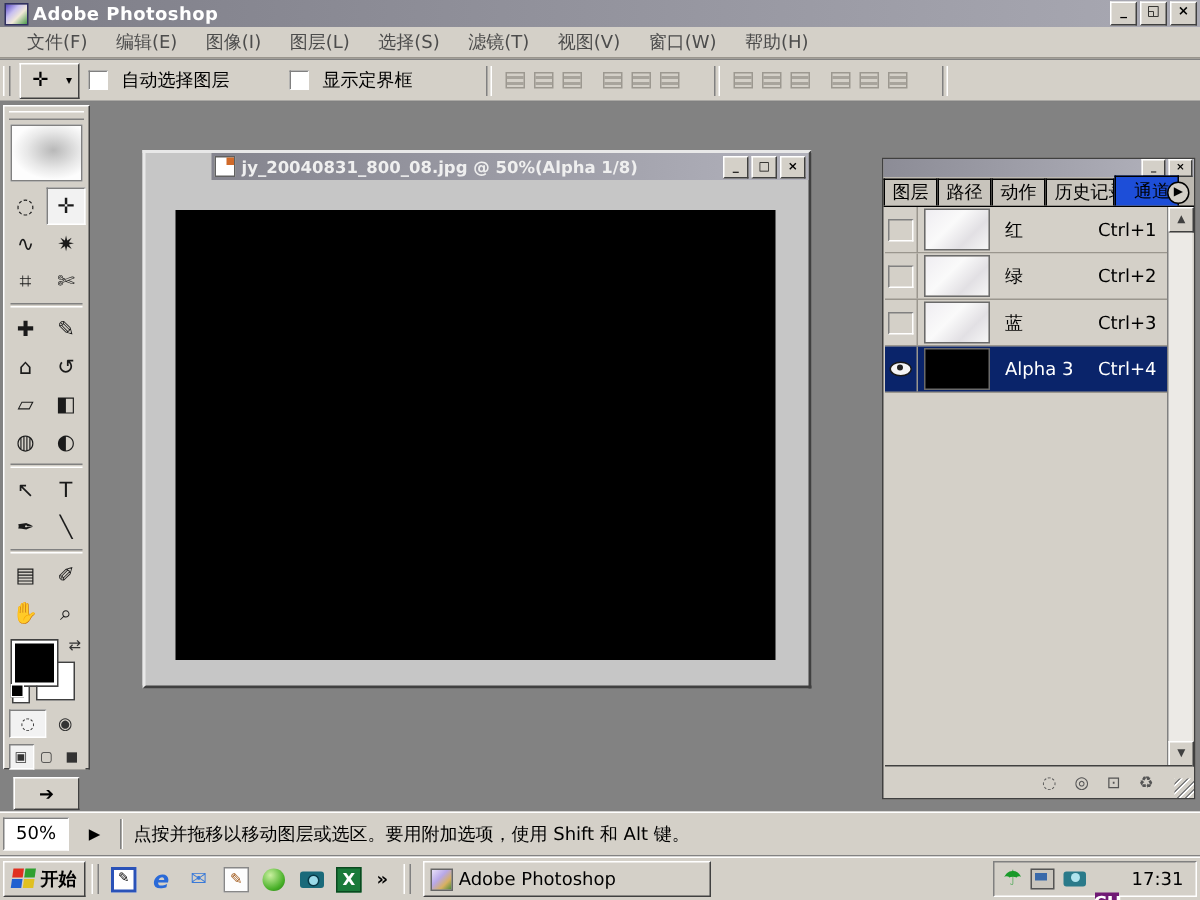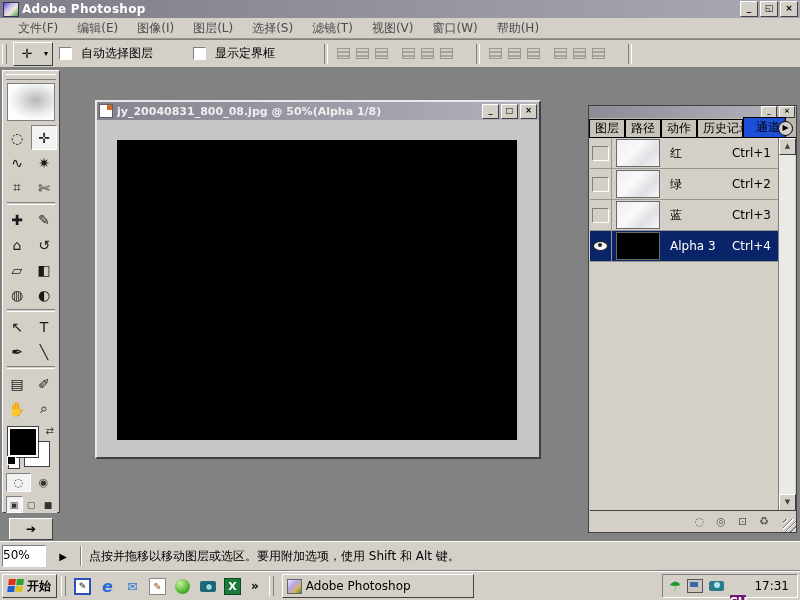--- a/index.html
+++ b/index.html
@@ -56,21 +56,21 @@
   .mode-row{display:flex;justify-content:center;gap:0;margin-top:4px;}
   .mode-btn{width:25px;height:19px;display:flex;align-items:center;justify-content:center;font-size:11px;color:#333;background:#d4d0c8;}
   .mode-btn.sel{background:#f2f2f2;border:1px solid;border-color:#808080 #fff #fff #808080;box-sizing:border-box;}
   .scr-btn{width:17px;height:17px;display:flex;align-items:center;justify-content:center;font-size:9px;background:#d4d0c8;color:#333;}
   .scr-btn.sel{background:#f2f2f2;border:1px solid;border-color:#808080 #fff #fff #808080;box-sizing:border-box;}
   .ir-btn{width:42px;height:20px;margin:5px auto 0 auto;display:flex;align-items:center;justify-content:center;font-size:12px;}
 
   
   .docwin{position:absolute;left:95px;top:100px;width:446px;height:359px;box-sizing:border-box;
     border:2px solid;border-color:#e8e8e8 #404040 #404040 #e8e8e8;background:#c6c6c6;}
-  .doc-title{height:18px;background:linear-gradient(90deg,#84848e,#b2b2bc);display:flex;align-items:center;padding:0 2px;}
+  .doc-title{height:18px;background:linear-gradient(90deg,#84848e,#b2b2bc);display:flex;align-items:center;padding:0 2px;margin-left:44px;}
   .doc-icon{width:12px;height:12px;background:#fff;border:1px solid #606060;position:relative;margin-right:4px;}
   .doc-icon::after{content:"";position:absolute;right:0;top:0;width:5px;height:5px;background:#d06a2a;}
   .doc-title-text{color:#efefef;font-weight:bold;font-size:11px;white-space:nowrap;overflow:hidden;}
   .doc-btns{margin-left:auto;display:flex;gap:2px;}
   .doc-btn{width:15px;height:13px;font-size:8px;line-height:11px;text-align:center;font-weight:bold;}
   .canvas{position:absolute;left:20px;top:38px;width:400px;height:300px;background:#000;}
 
   
   .palette{position:absolute;left:588px;top:105px;width:209px;height:428px;box-sizing:border-box;
     border:1px solid #404040;background:#d4d0c8;}
@@ -98,21 +98,21 @@
   .pal-scroll{position:absolute;right:1px;top:32px;bottom:21px;width:16px;background:#eceae6;border-left:1px solid #808080;}
   .scroll-btn{position:absolute;left:0;width:15px;height:15px;font-size:7px;line-height:14px;text-align:center;color:#404040;}
   .pal-bottom{position:absolute;left:1px;right:1px;bottom:1px;height:20px;border-top:1px solid #404040;background:#d4d0c8;display:flex;align-items:center;justify-content:flex-end;gap:12px;padding-right:26px;}
   .pal-bico{font-size:11px;color:#555;line-height:1;}
   .resize-grip{position:absolute;right:0;bottom:0;width:13px;height:13px;
     background:repeating-linear-gradient(135deg,#d4d0c8 0 2px,#808080 2px 3px,#ffffff 3px 4px);}
 
   
   .statusbar{position:absolute;left:0;top:541px;width:800px;height:29px;background:#d4d0c8;
     border-top:1px solid #fff;display:flex;align-items:center;box-sizing:border-box;}
-  .zoom-box{width:42px;height:20px;margin-left:2px;line-height:18px;text-align:left;font-size:12px;}
+  .zoom-box{width:42px;height:20px;margin-left:2px;line-height:18px;text-align:center;font-size:12px;}
   .status-sec{height:20px;display:flex;align-items:center;padding:0 8px;font-size:12px;}
   .doc-info{width:212px;border-right:1px solid #808080;box-shadow:1px 0 0 #fff;}
   .status-arrow{width:18px;justify-content:center;font-size:10px;border-right:1px solid #808080;box-shadow:1px 0 0 #fff;}
   .hint{flex:1;white-space:nowrap;overflow:hidden;}
 
   
   .taskbar{position:absolute;left:0;top:571px;width:800px;height:29px;background:#d4d0c8;
     border-top:1px solid #fff;display:flex;align-items:center;box-sizing:border-box;padding:0 2px;}
   .start-btn{height:22px;display:flex;align-items:center;gap:3px;padding:0 5px;font-weight:bold;font-size:12px;}
   .win-logo{width:16px;height:14px;display:grid;grid-template-columns:7px 7px;grid-template-rows:6px 6px;gap:1px;transform:skewX(-8deg);}

